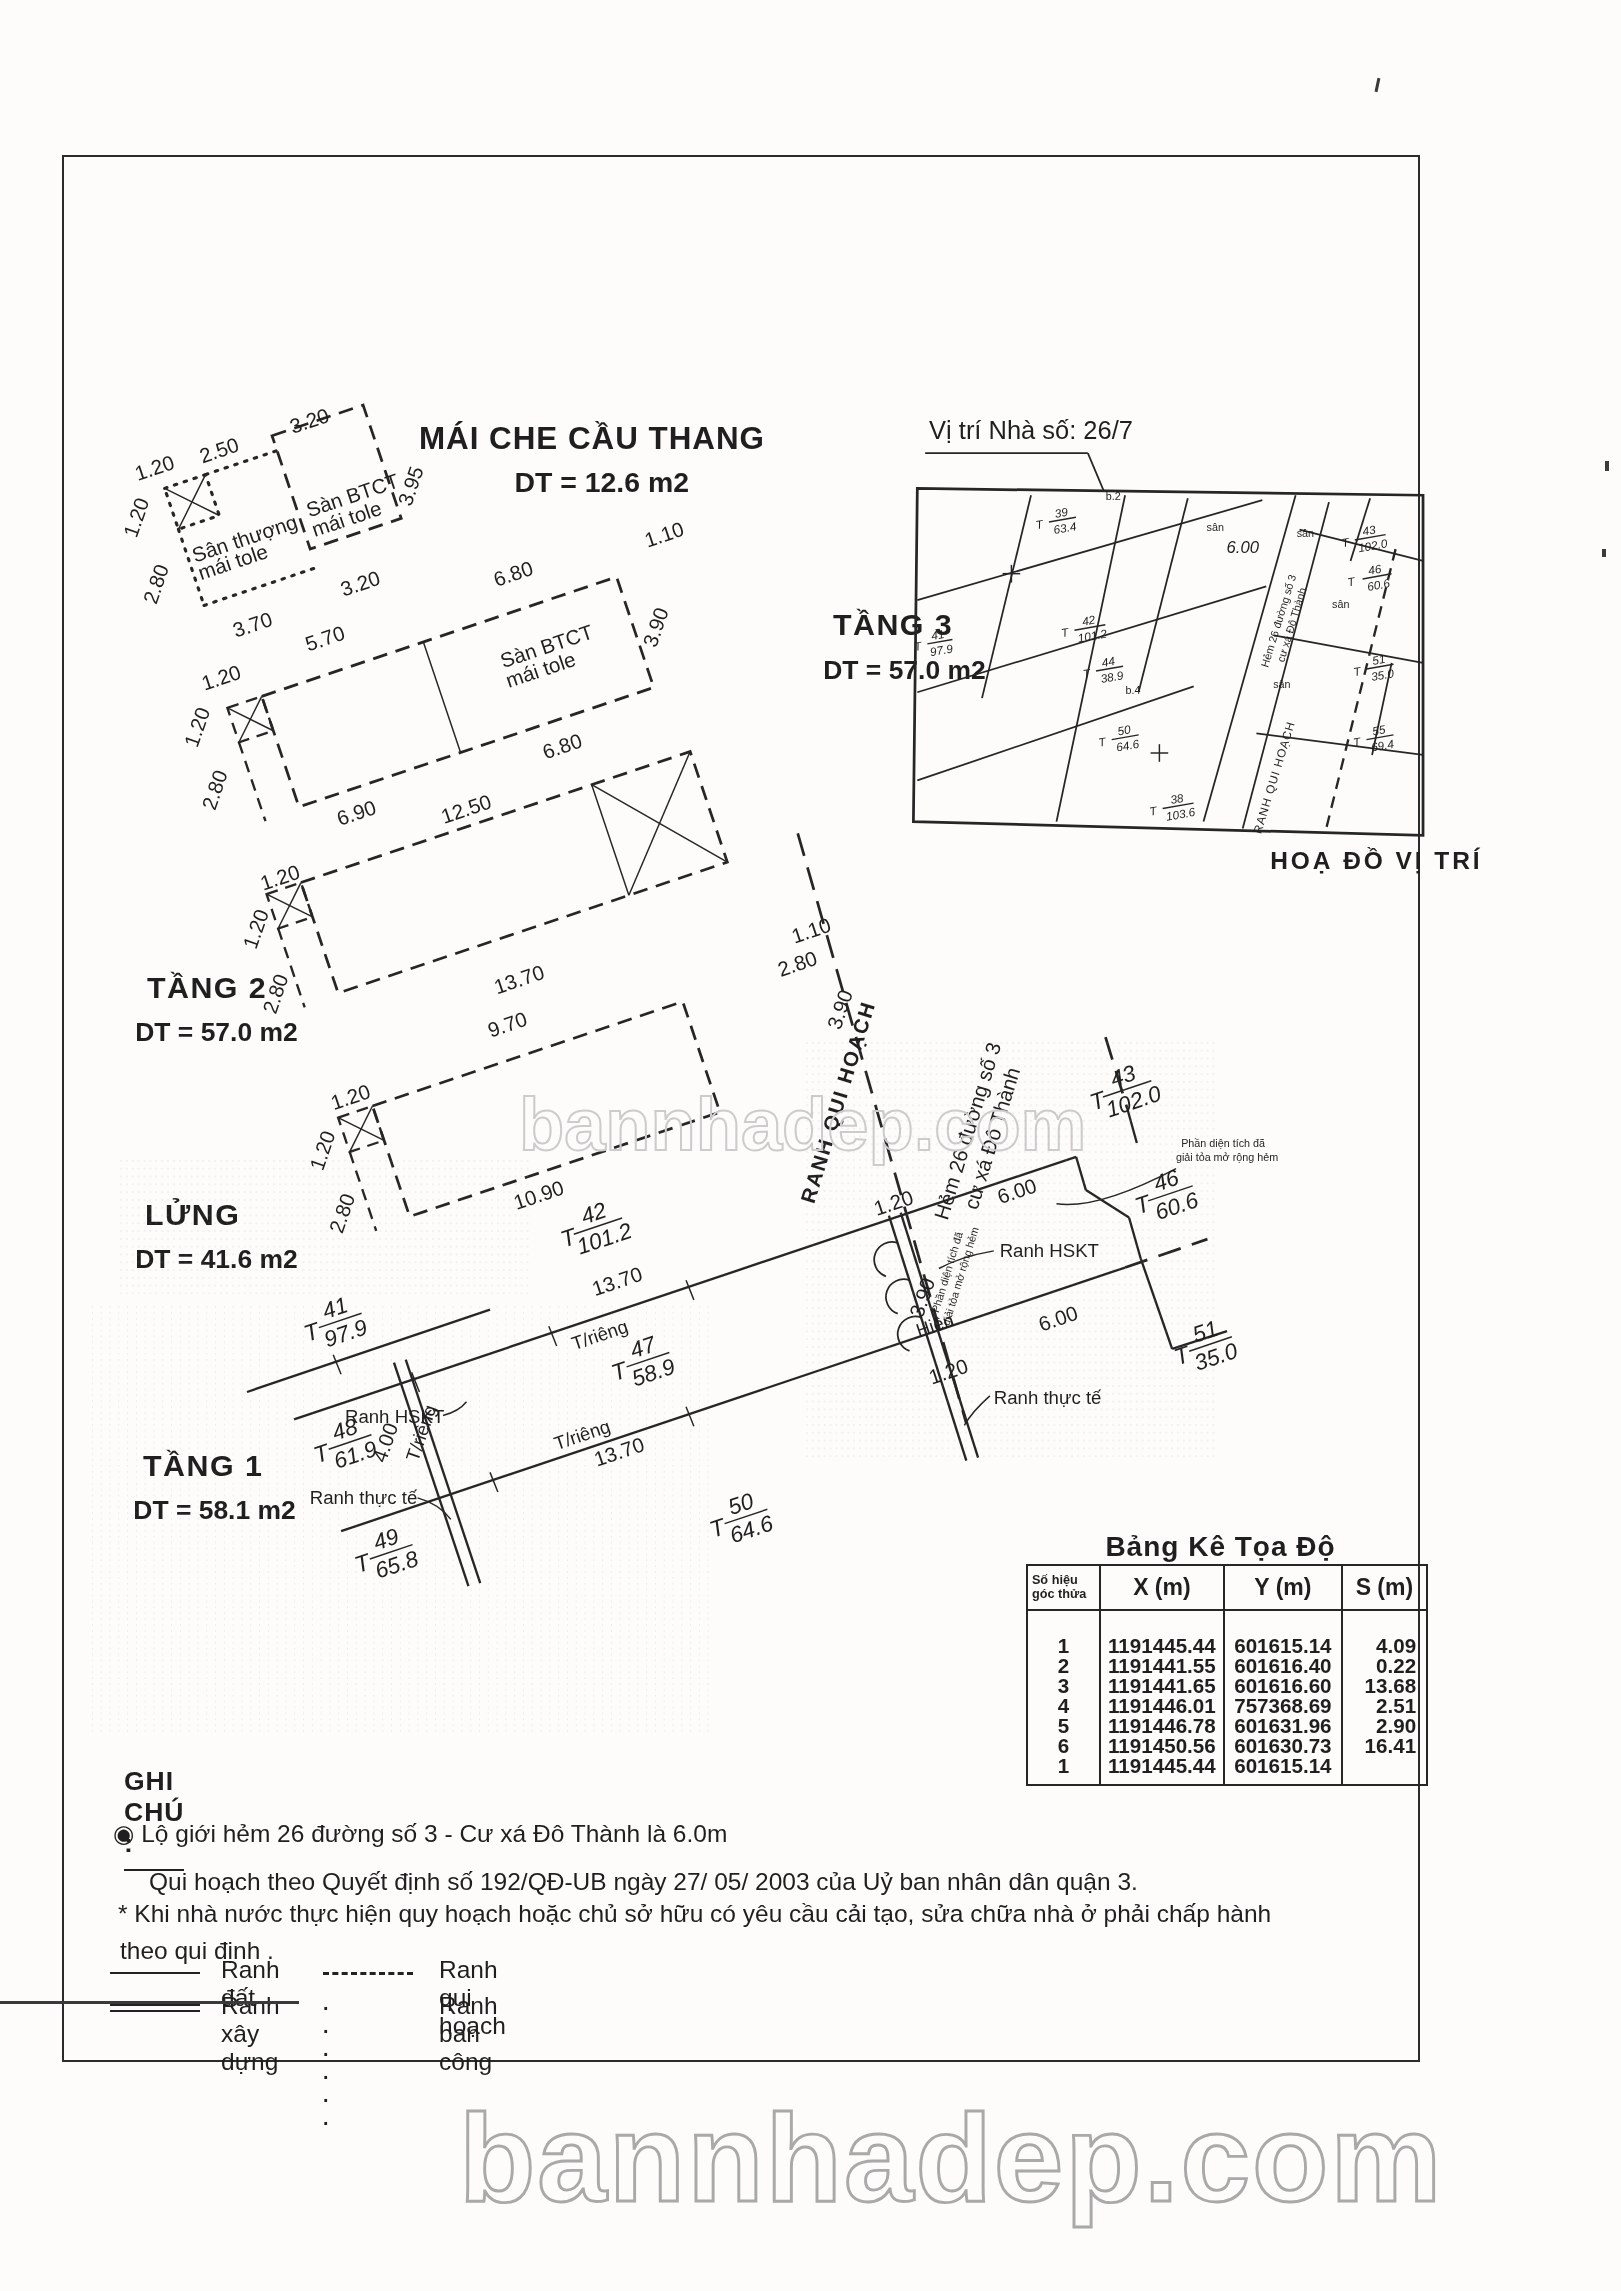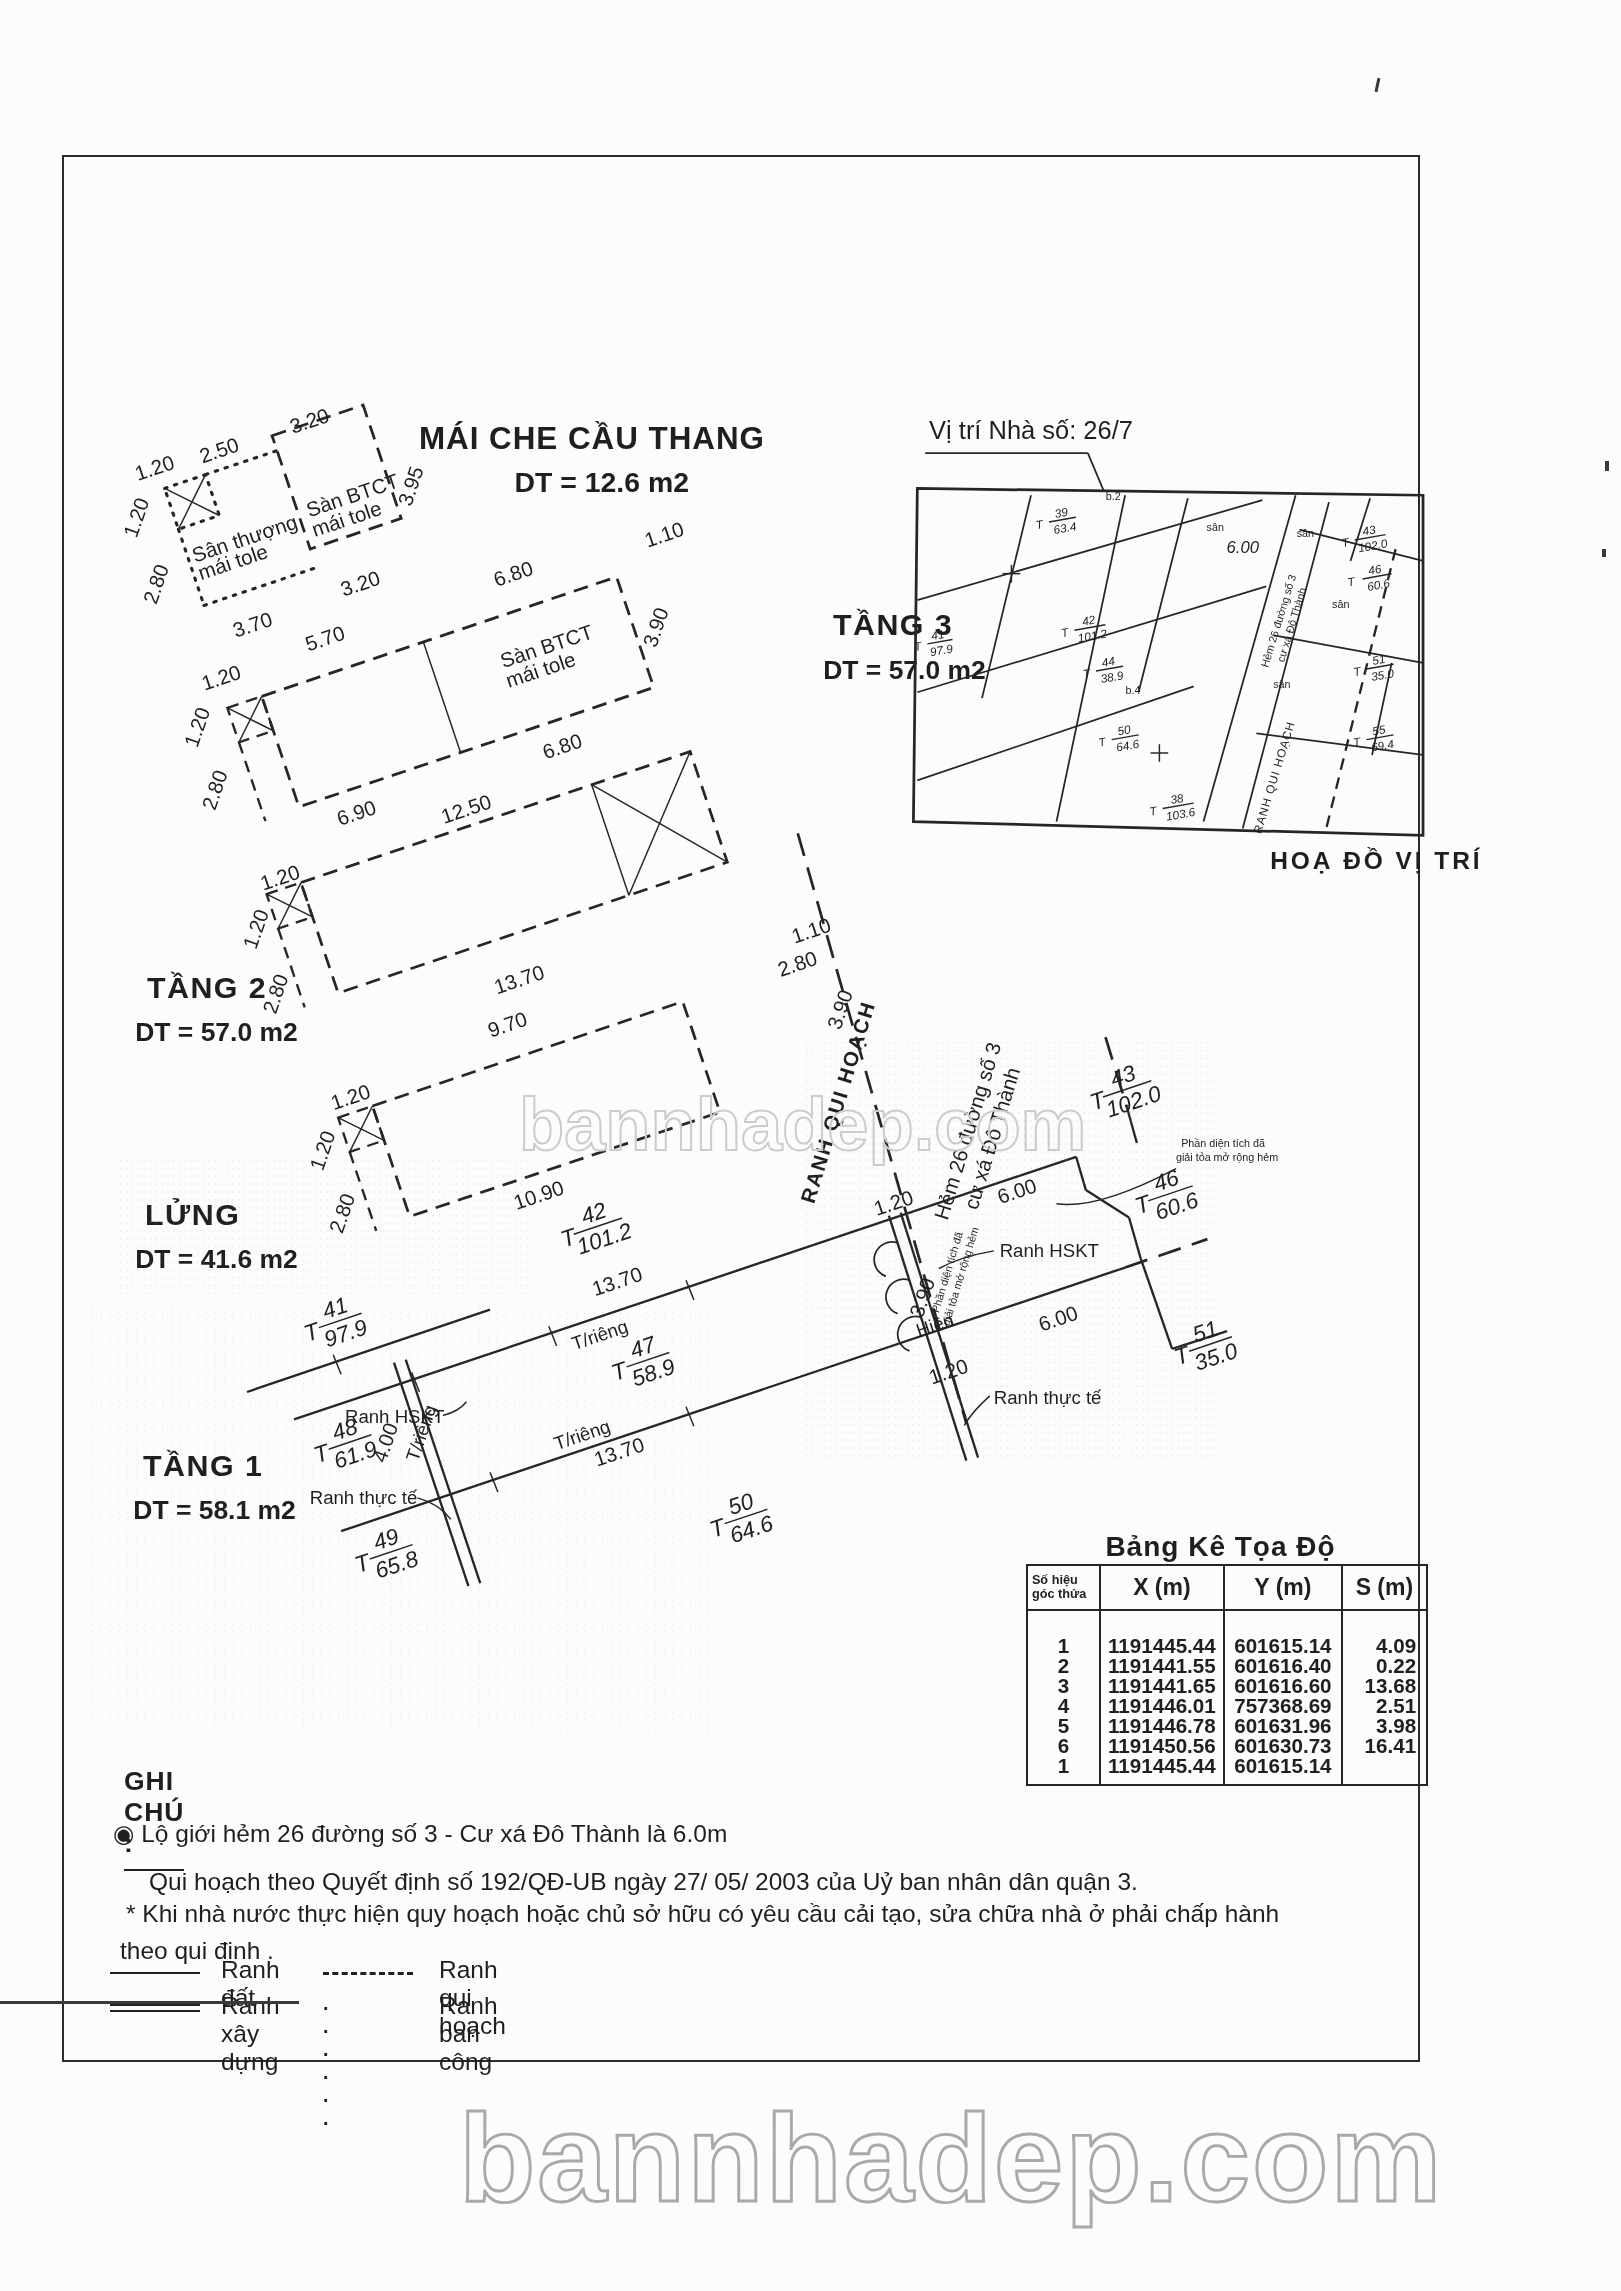--- a/index.html
+++ b/index.html
@@ -441,39 +441,39 @@
             <span>601615.14</span>
           </div>
         </td>
         <td class="body">
           <div class="colvals right">
             <span></span>
                 <span>4.09</span>
             <span>0.22</span>
                 <span>13.68</span>
             <span>2.51</span>
-                <span>3.98</span>
+                <span>2.90</span>
             <span>16.41</span>
           </div>
         </td>
       </tr>
     </tbody>
       </table>
   </div>
 
   <div class="notes">
     <div class="ghichu">GHI CHÚ :</div>
     <div class="note-line" style="left:113px;top:1819px;">
       <span>◉</span>
       <span>Lộ giới hẻm 26 đường số 3 - Cư xá Đô Thành là 6.0m</span>
     </div>
     <div class="note-line" style="left:149px;top:1860px;margin-top:8px;">
       <span>Qui hoạch theo Quyết định số 192/QĐ-UB ngày 27/ 05/ 2003 của Uỷ ban nhân dân quận 3.</span>
     </div>
-    <div class="note-line" style="left:126px;top:1900px;">
+    <div class="note-line" style="left:118px;top:1900px;">
       <span>*</span>
       <span>Khi nhà nước thực hiện quy hoạch hoặc chủ sở hữu có yêu cầu cải tạo, sửa chữa nhà ở phải chấp hành</span>
     </div>
     <div class="note-line" style="left:120px;top:1937px;">
       <span>theo qui định .</span>
     </div>
 
     <div class="leg-sample leg-solid" style="left:110px;top:1972px;"></div>
     <div class="legend-item" style="left:221px;top:1956px;">Ranh đất</div>
     <div class="leg-sample leg-dash" style="left:323px;top:1972px;"></div>

